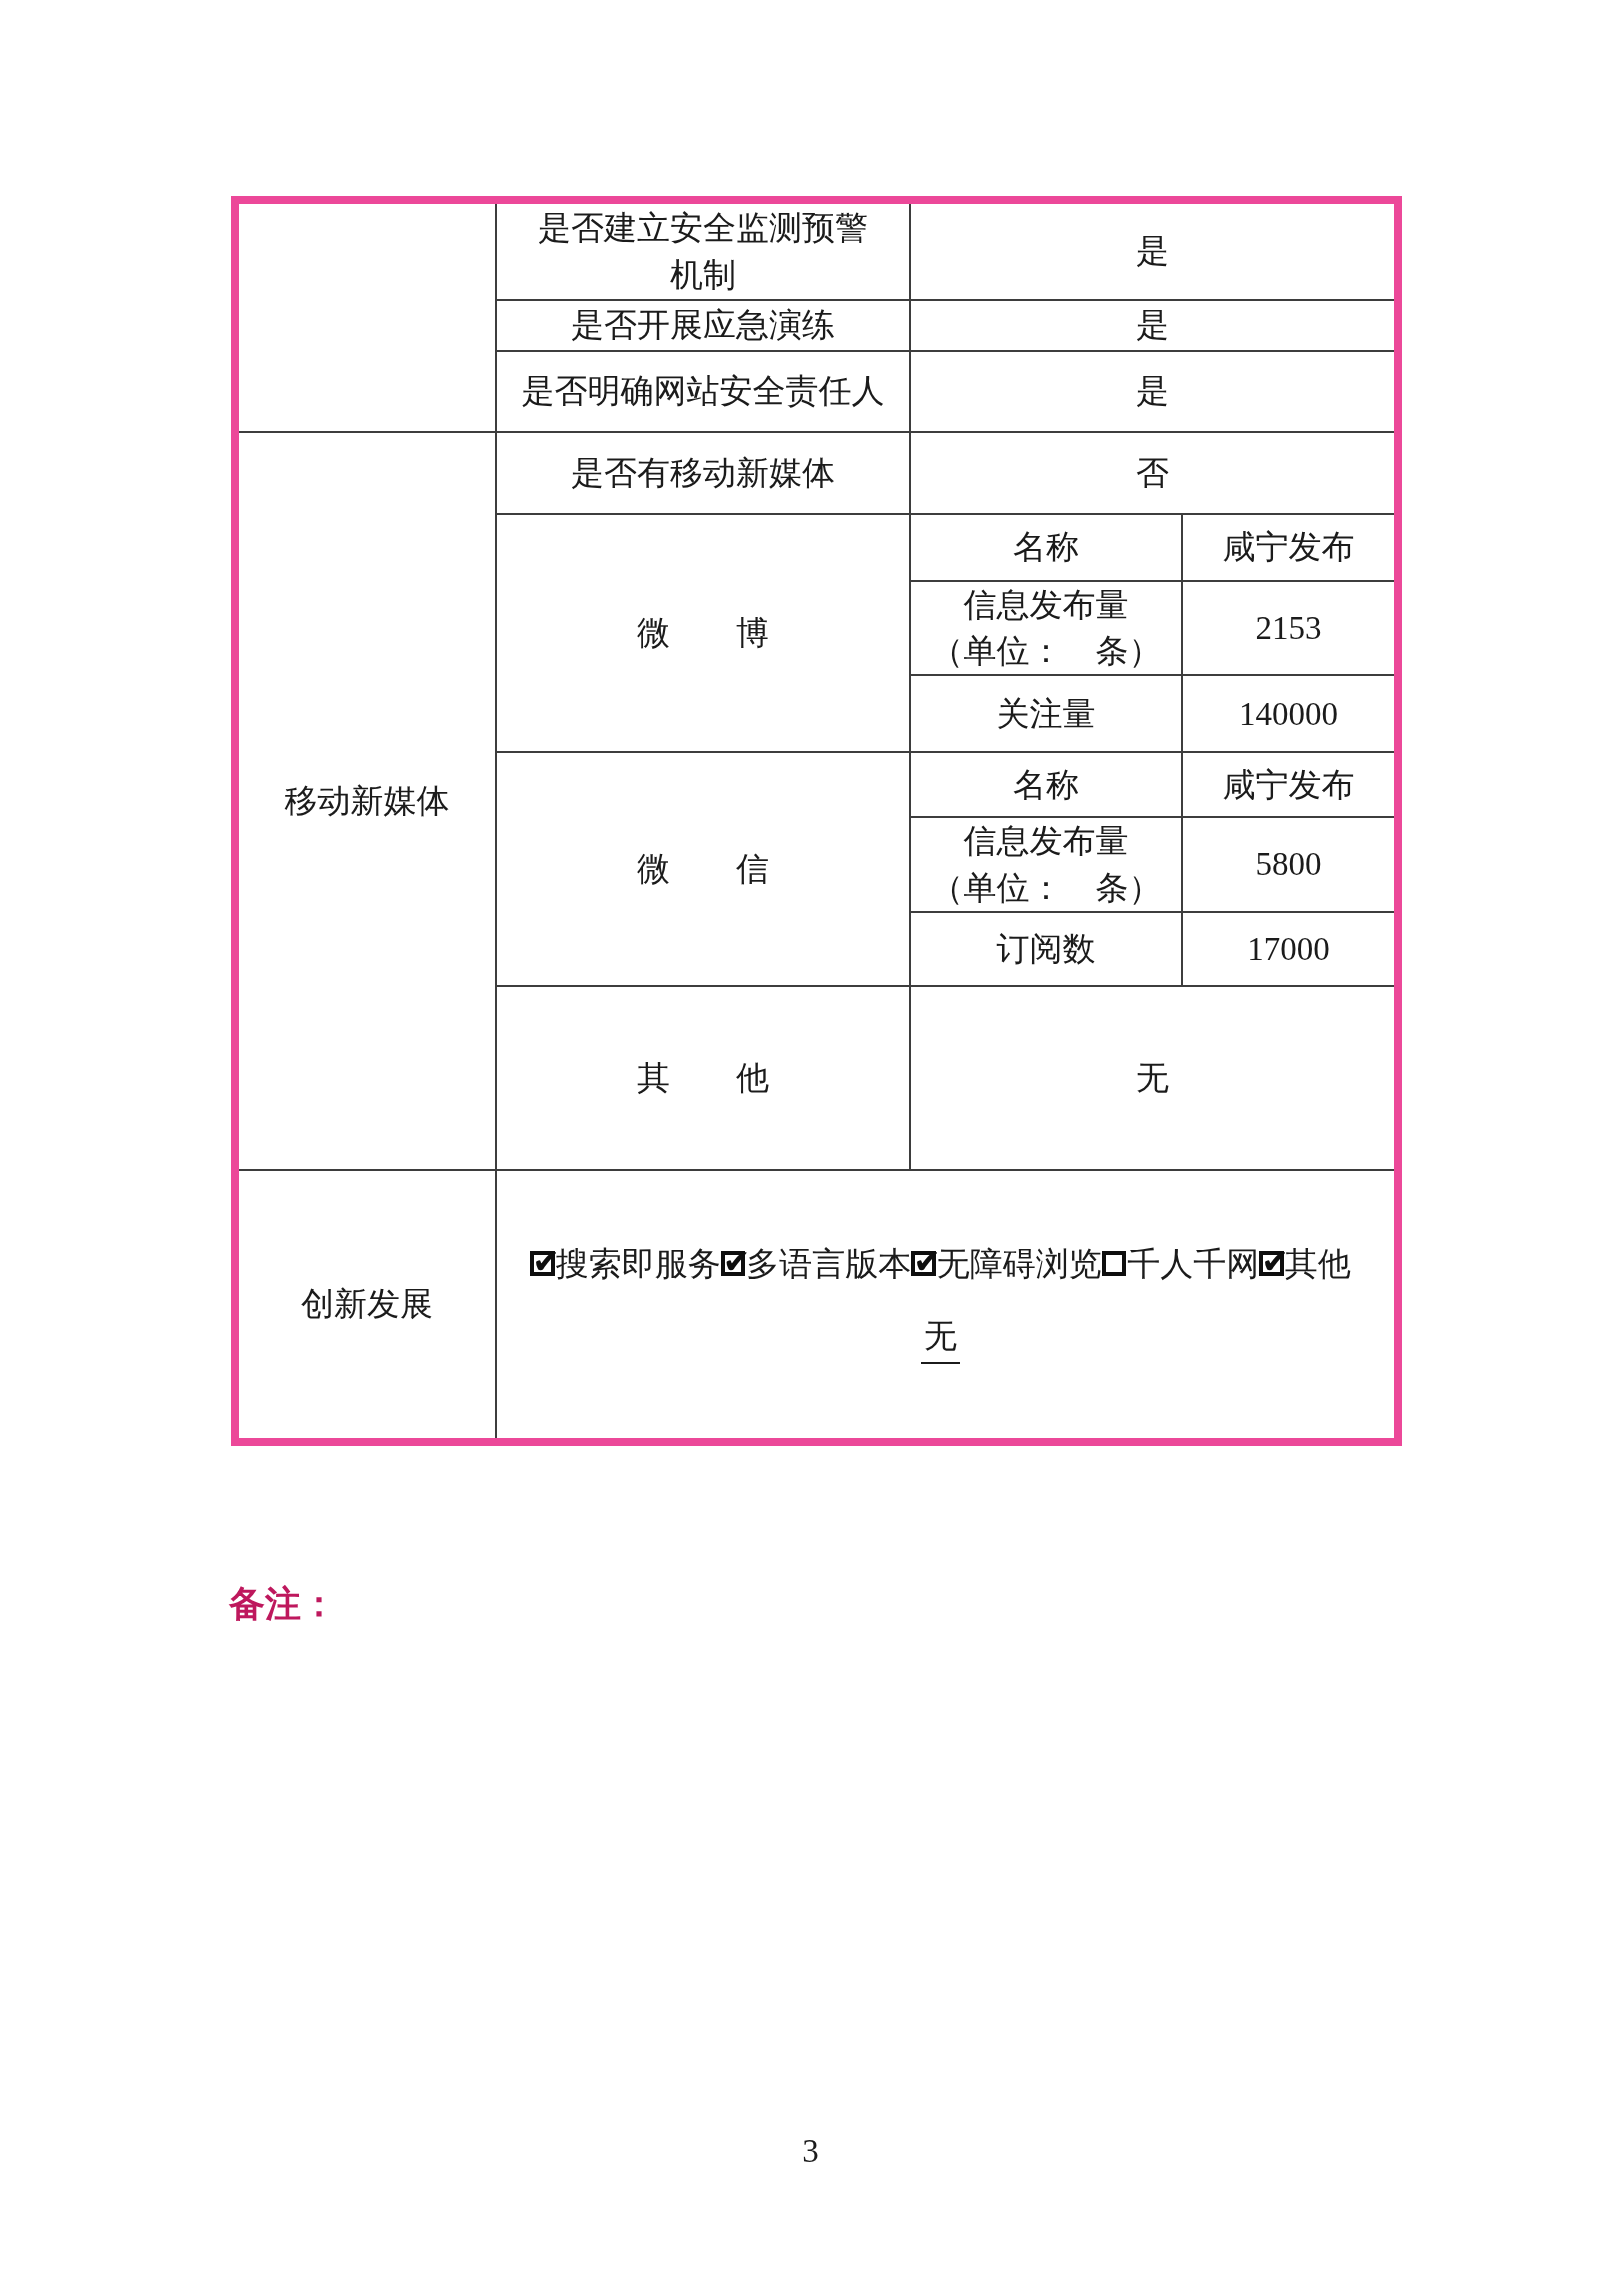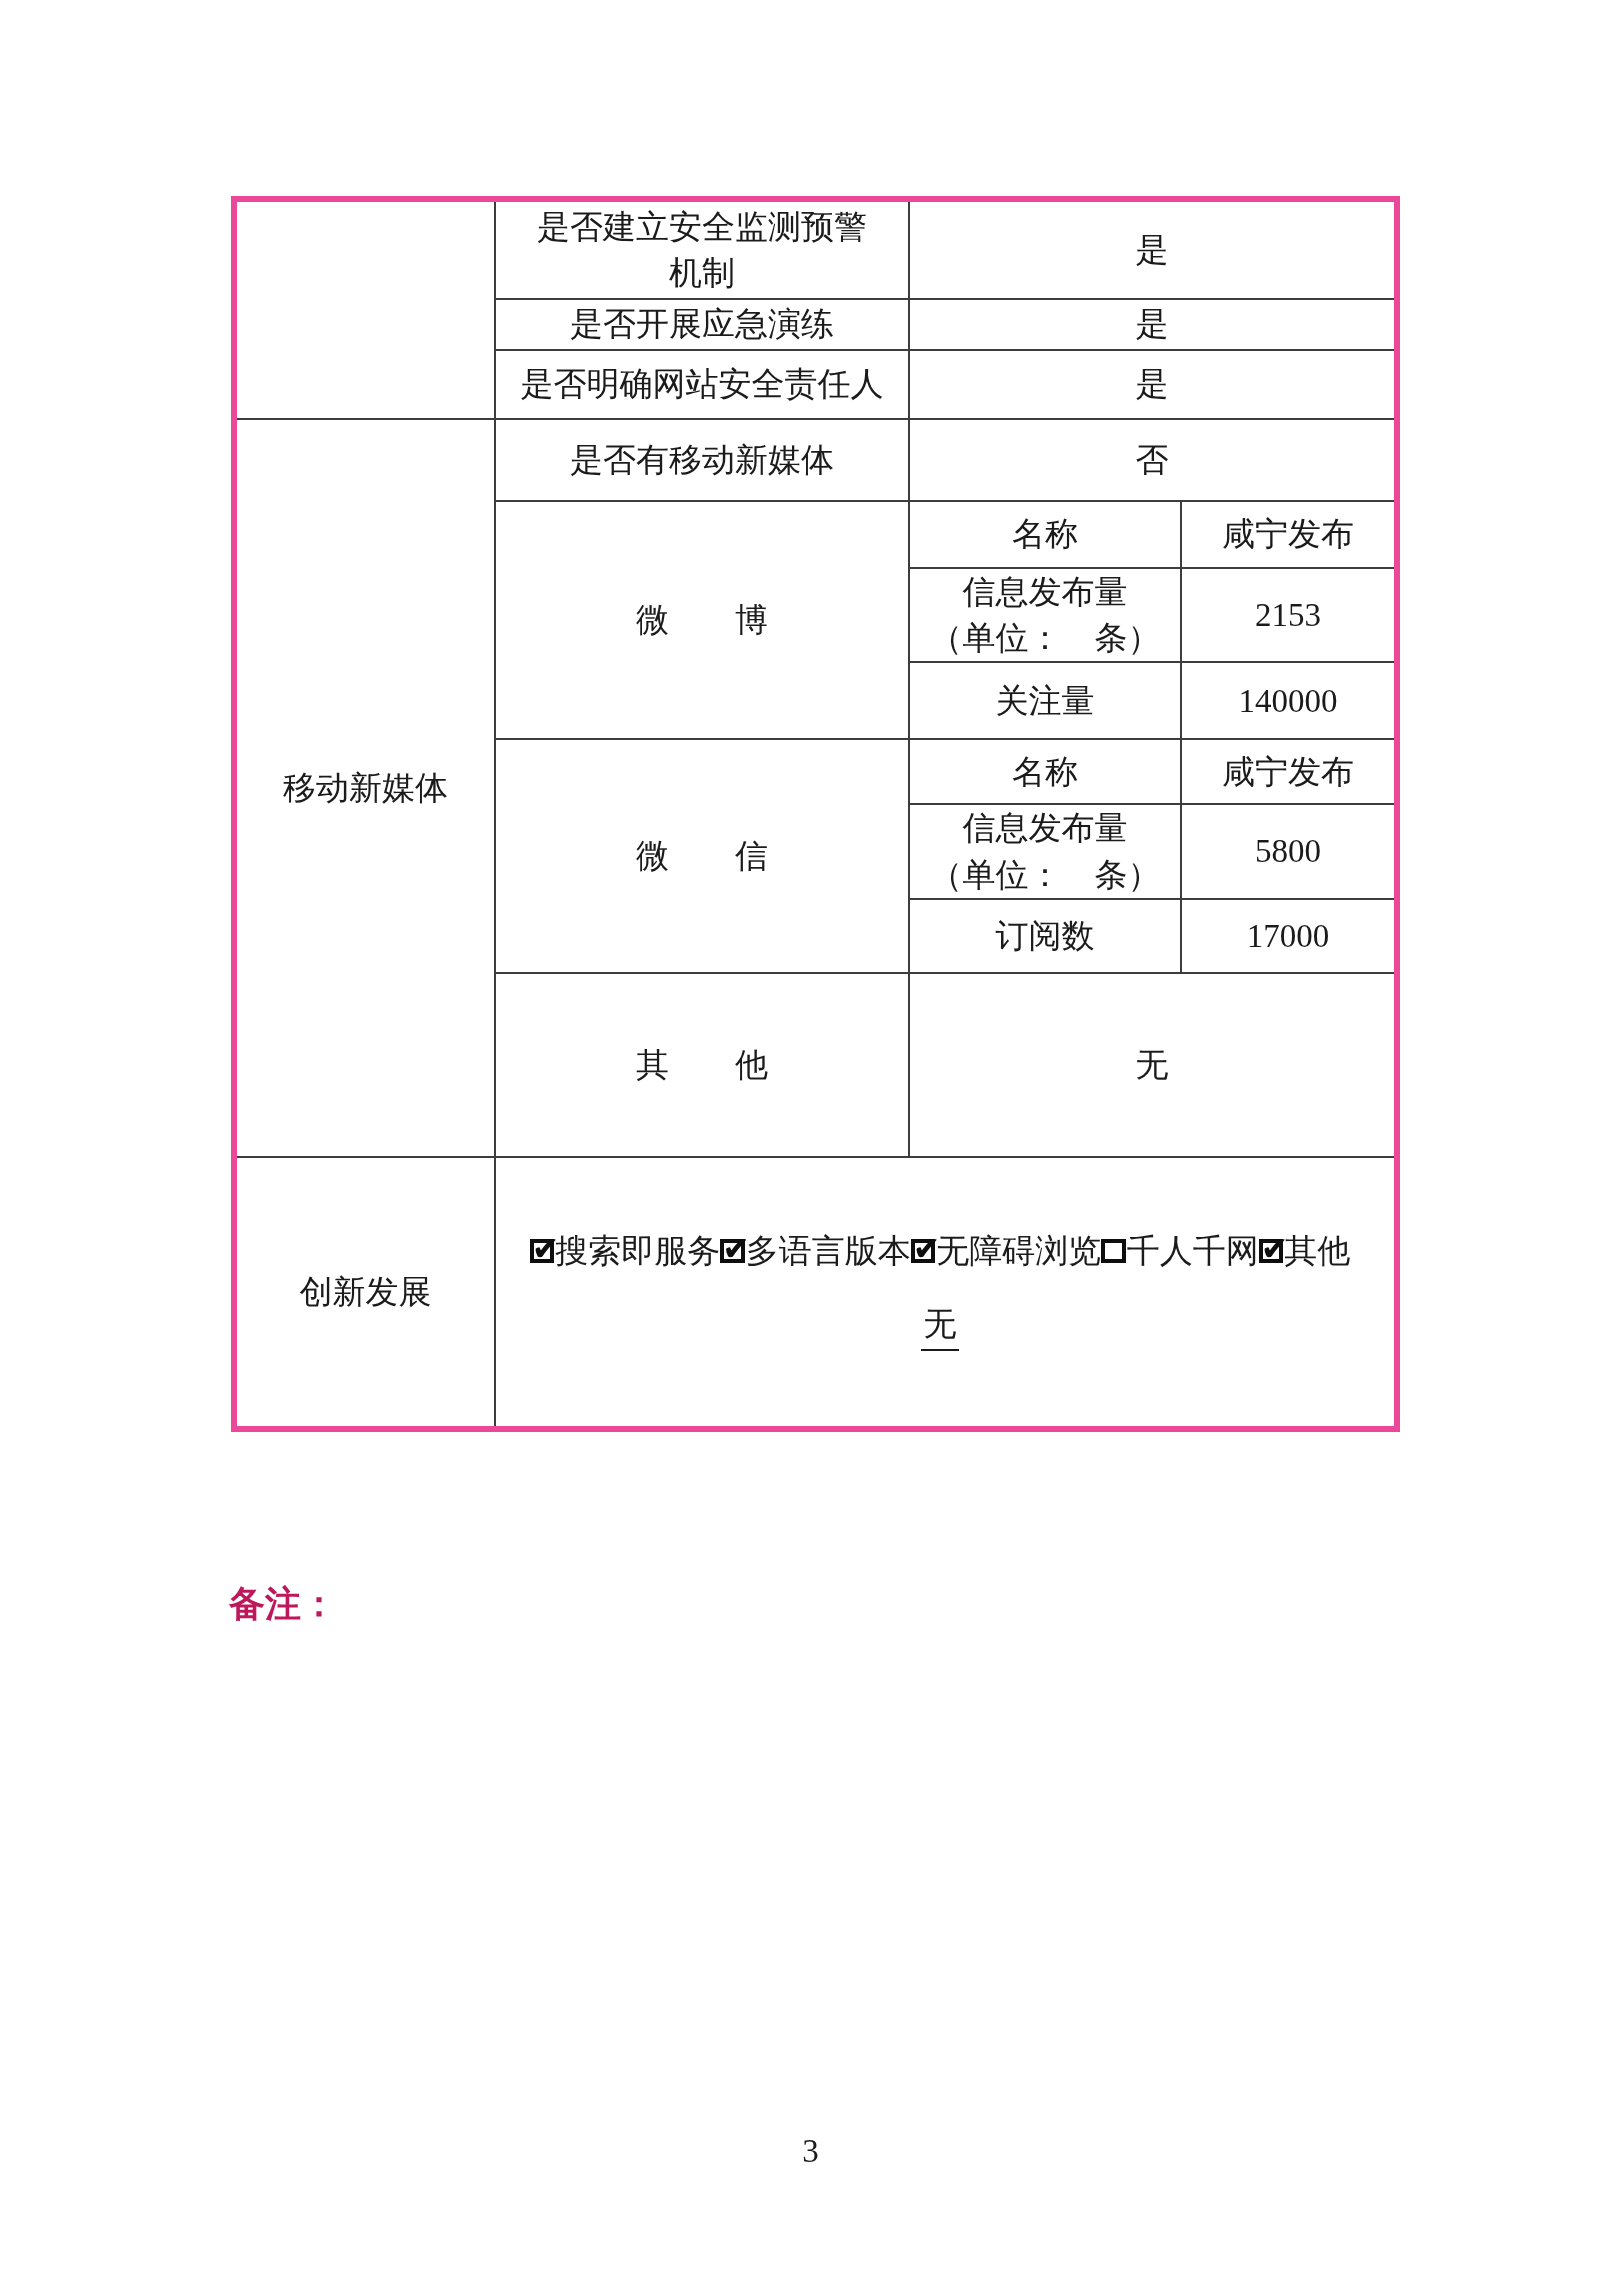--- a/index.html
+++ b/index.html
@@ -10,21 +10,21 @@
     font-family:"Liberation Serif","DejaVu Serif",serif;
     color:#1b1b1b;
   }
 
   
   .doc-table-wrap { position:absolute; left:231px; top:196px; }
   table.report {
     border-collapse:collapse;
     table-layout:fixed;
     width:1162px;
-    border:6px solid #ec4899;
+    border:8px solid #ec4899;
   }
   table.report td {
     border:2px solid #3d3d3d;
     text-align:center;
     vertical-align:middle;
     font-size:33px;
     line-height:1.4;
     color:#1b1b1b;
     overflow:hidden;
   }
@@ -105,21 +105,21 @@
       <td>
         <div>是否建立安全监测预警</div>
         <div>机制</div>
       </td>
       <td colspan="2">是</td>
     </tr>
     <tr style="height:51px;">
       <td>是否开展应急演练</td>
       <td colspan="2">是</td>
     </tr>
-    <tr style="height:69px;">
+    <tr style="height:81px;">
       <td>是否明确网站安全责任人</td>
       <td colspan="2">是</td>
     </tr>
 
     <tr class="section-start" style="height:82px;">
       <td rowspan="8">移动新媒体</td>
       <td>是否有移动新媒体</td>
       <td colspan="2">否</td>
     </tr>
 

